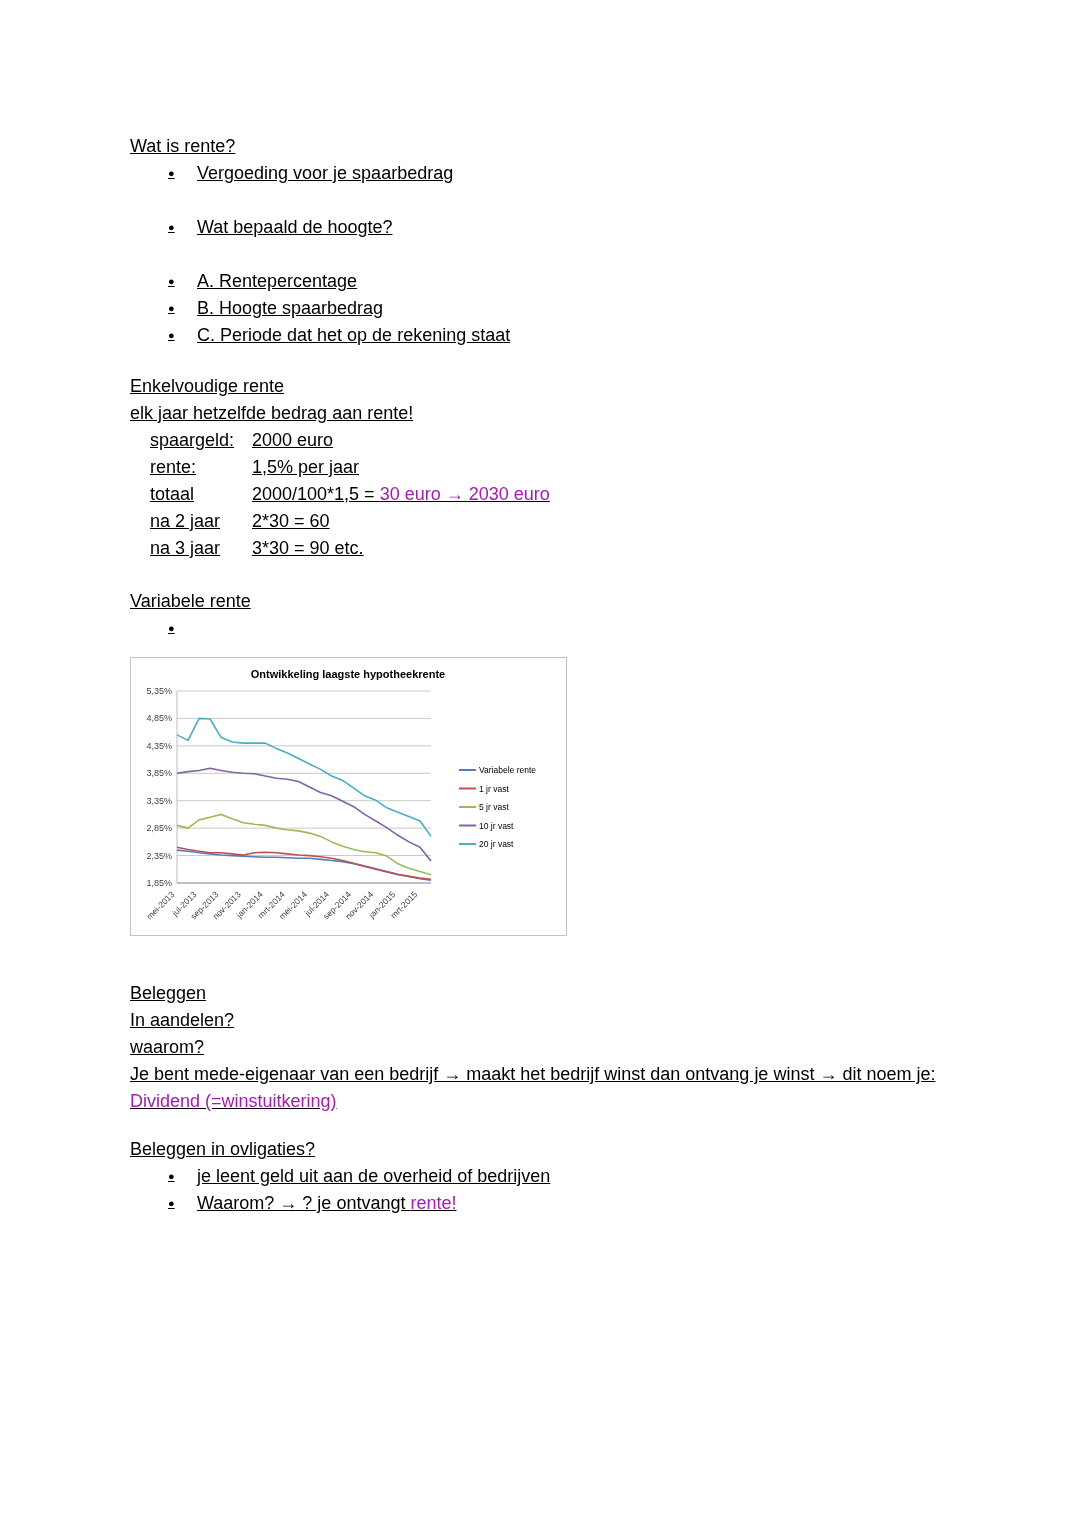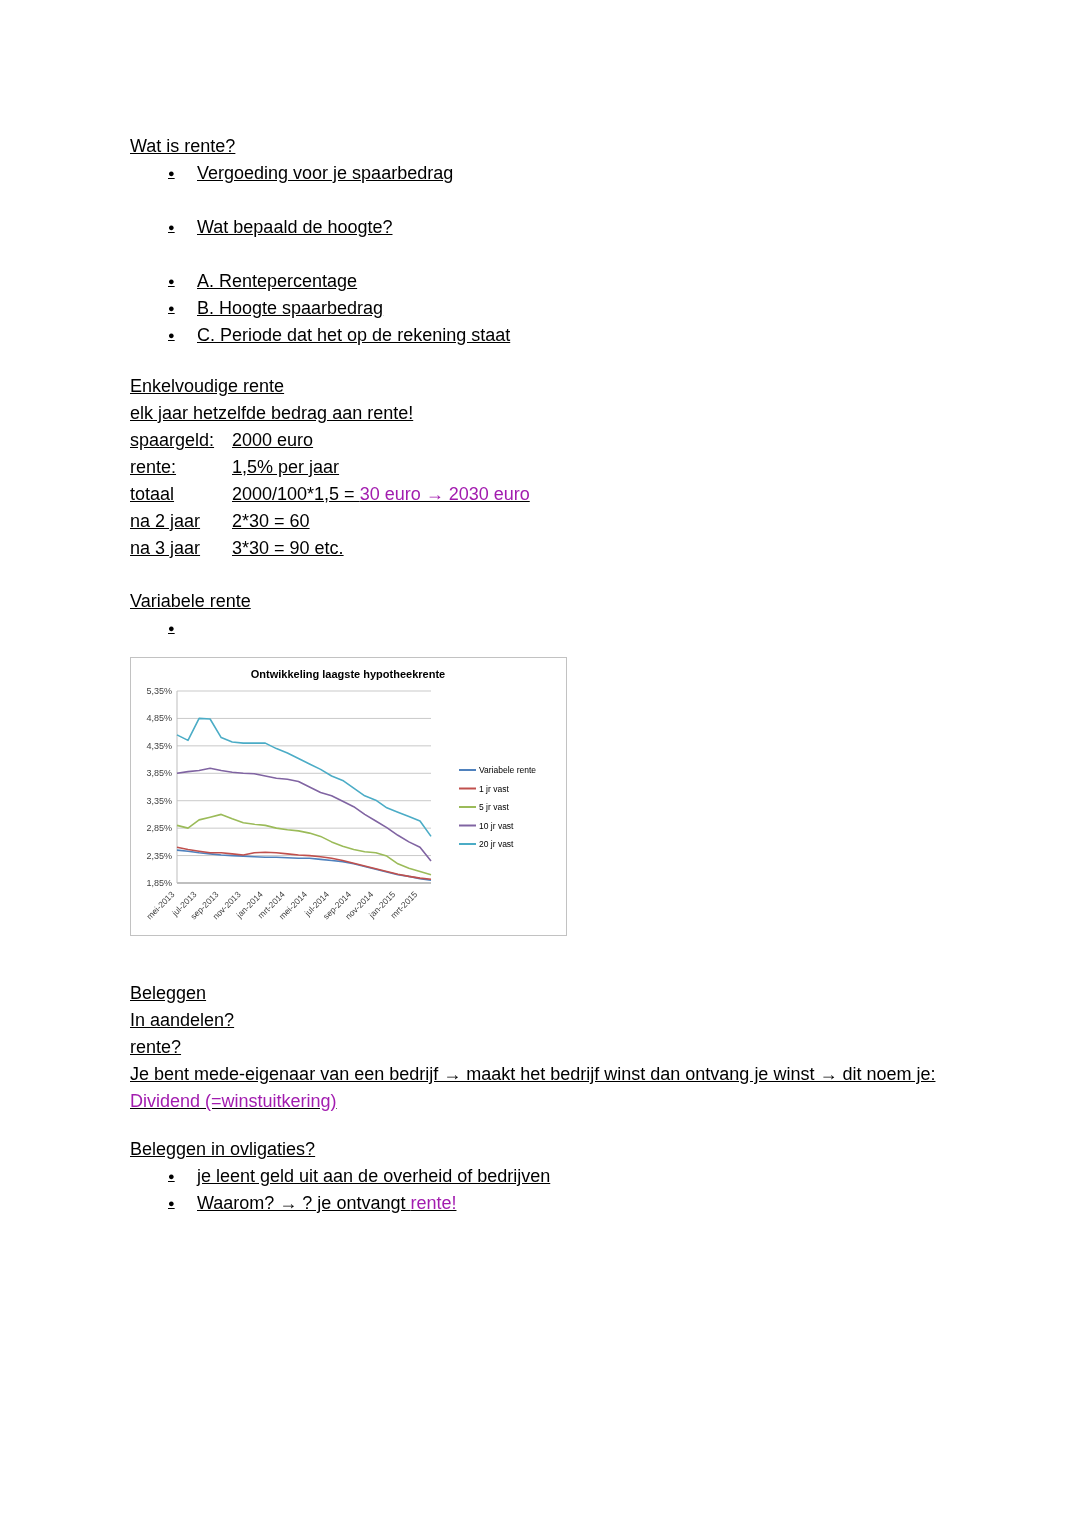--- a/index.html
+++ b/index.html
@@ -10,21 +10,21 @@
     font-size: 18px; line-height: 27px; color: #000;
     overflow: hidden;
   }
   .page { width: 1080px; padding: 133px 118px 0 130px; text-decoration: underline; }
   .line { min-height: 27px; }
   .wrap { max-width: 832px; }
   .red { color: #a21caf; }
   .bullet { display: flex; padding-left: 38px; }
   .dot { flex: 0 0 29px; width: 29px; font-size: 11px; line-height: 27px; }
   .dot::before { content: "●"; }
-  .kv { display: flex; }
+  .kv { display: flex; margin-left: 20px; }
   .kv-label { flex: 0 0 102px; width: 102px; }
   .spacer { width: 100%; }
   .sp27 { height: 27px; }
   .sp24 { height: 24px; }
   .sp26 { height: 26px; }
   .sp21 { height: 21px; }
   .chart-figure {
     width: 437px; height: 279px;
     border: 1px solid #c2c2c2;
     margin-top: 15px; margin-bottom: 44px;
@@ -145,21 +145,21 @@
         <text x="348" y="152" font-size="8.5" fill="#000">5 jr vast</text>
         <line x1="328" x2="345" y1="167.5" y2="167.5" stroke="#8064a2" stroke-width="2"></line>
         <text x="348" y="170.5" font-size="8.5" fill="#000">10 jr vast</text>
         <line x1="328" x2="345" y1="186" y2="186" stroke="#4bacc6" stroke-width="2"></line>
         <text x="348" y="189" font-size="8.5" fill="#000">20 jr vast</text>
       </svg>
   </figure>
 
   <div class="line">Beleggen</div>
   <div class="line">In aandelen?</div>
-  <div class="line">rente?</div>
+  <div class="line">waarom?</div>
   <div class="line wrap">
     <span>Je bent mede-eigenaar van een bedrijf → maakt het bedrijf winst dan ontvang je winst → dit noem je: </span><span class="red">Dividend (=winstuitkering)</span>
   </div>
 
   <div class="spacer sp21"></div>
 
   <div class="line">Beleggen in ovligaties?</div>
   <div class="bullet">
     <span class="dot"></span>
     <span>je leent geld uit aan de overheid of bedrijven</span>

